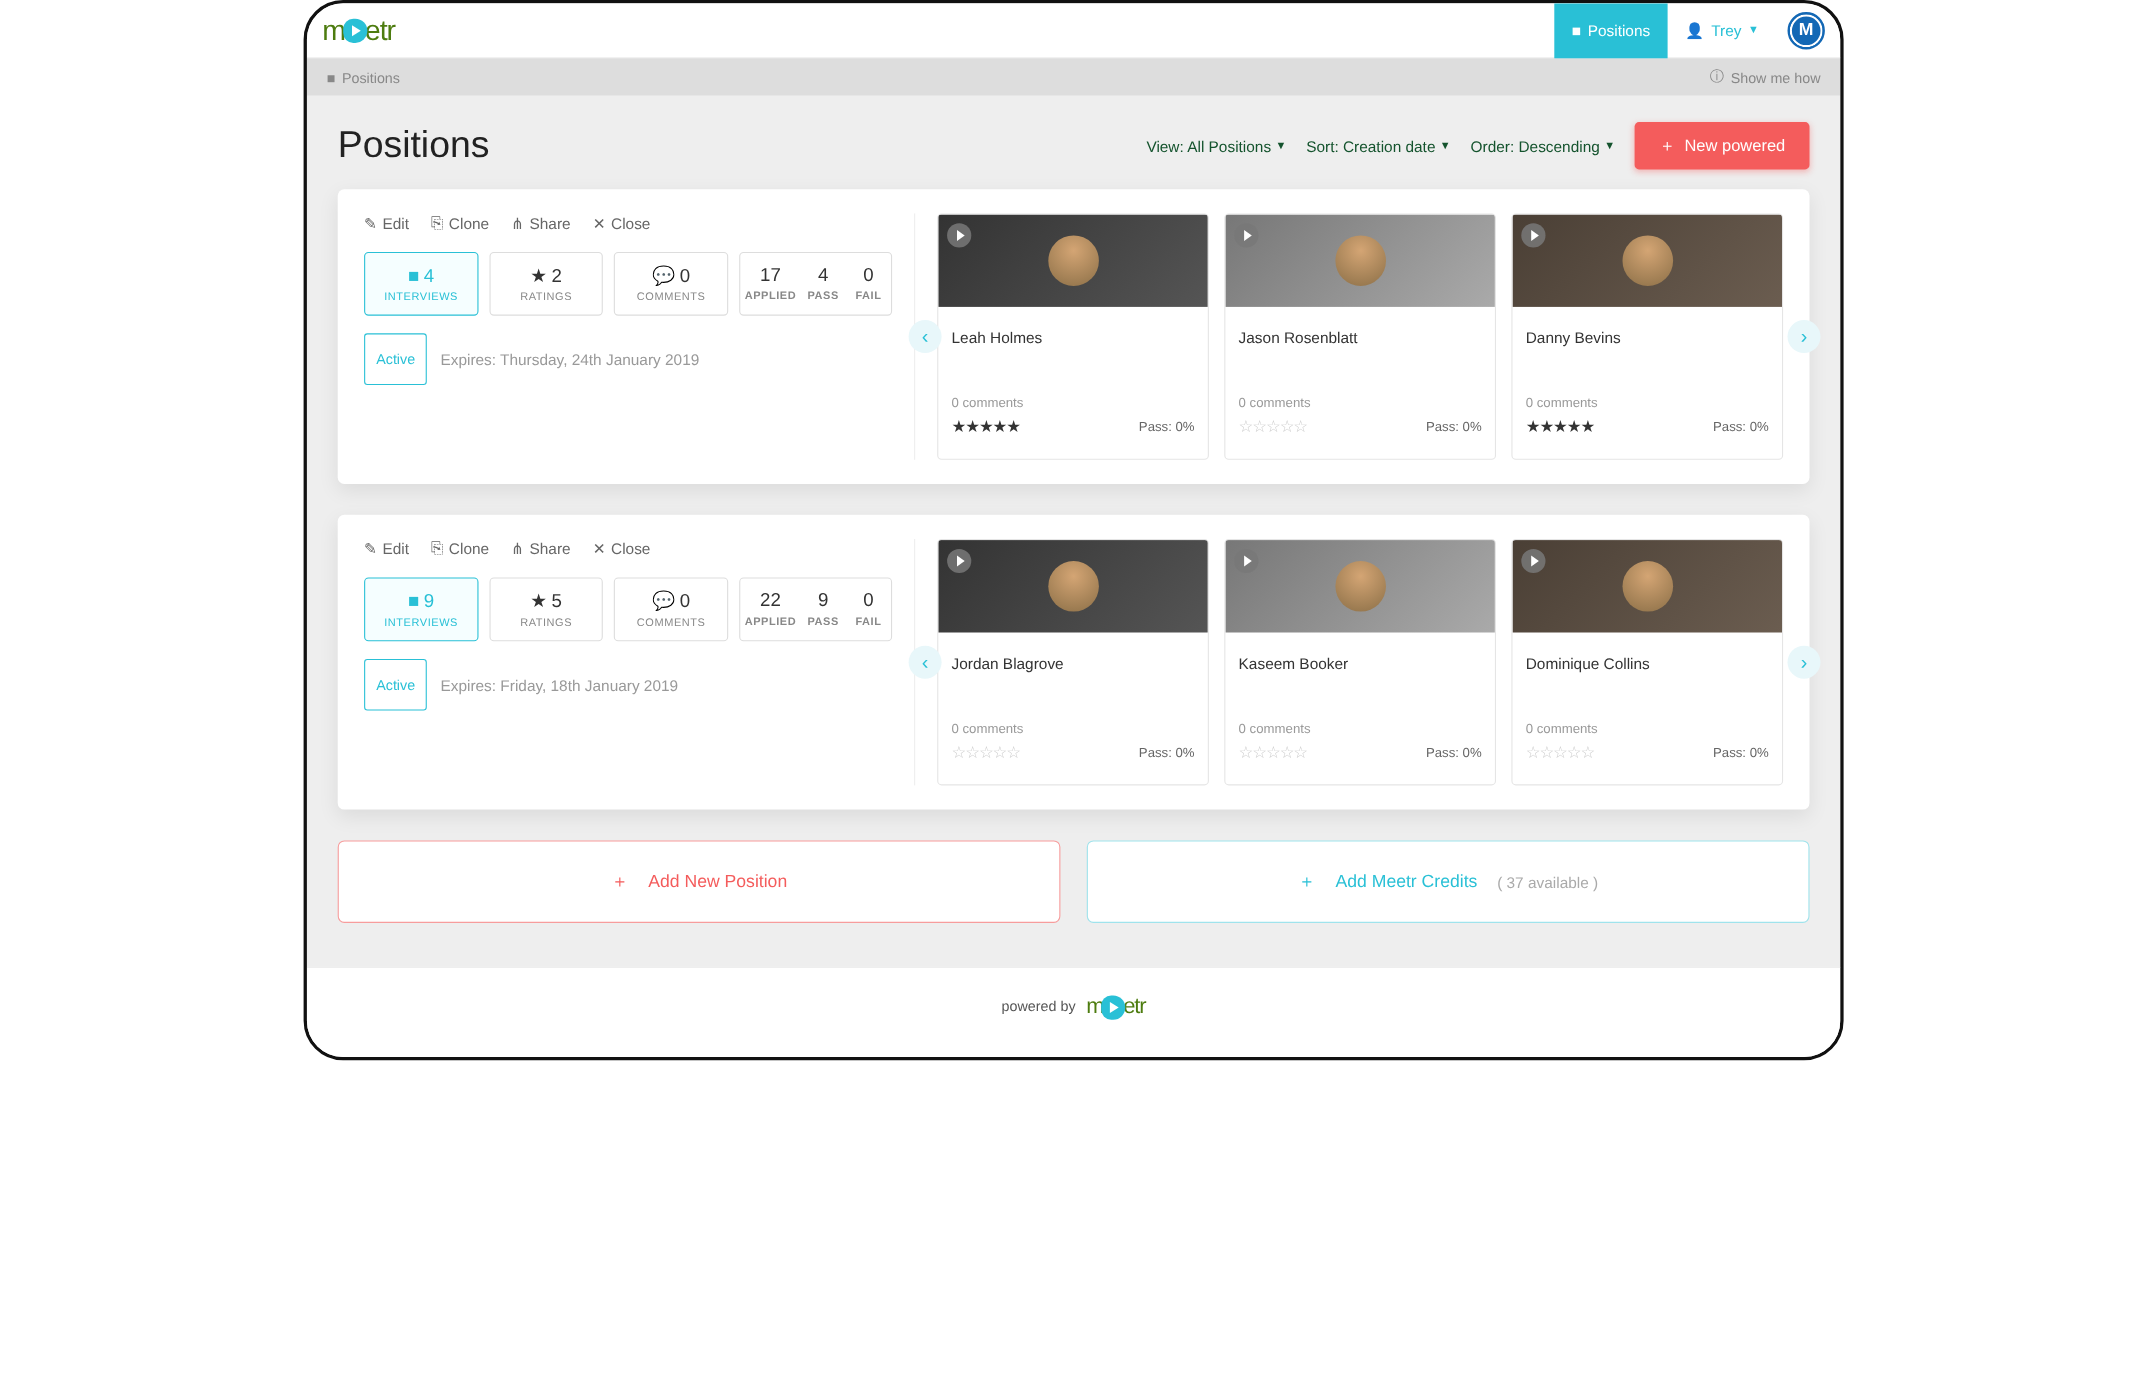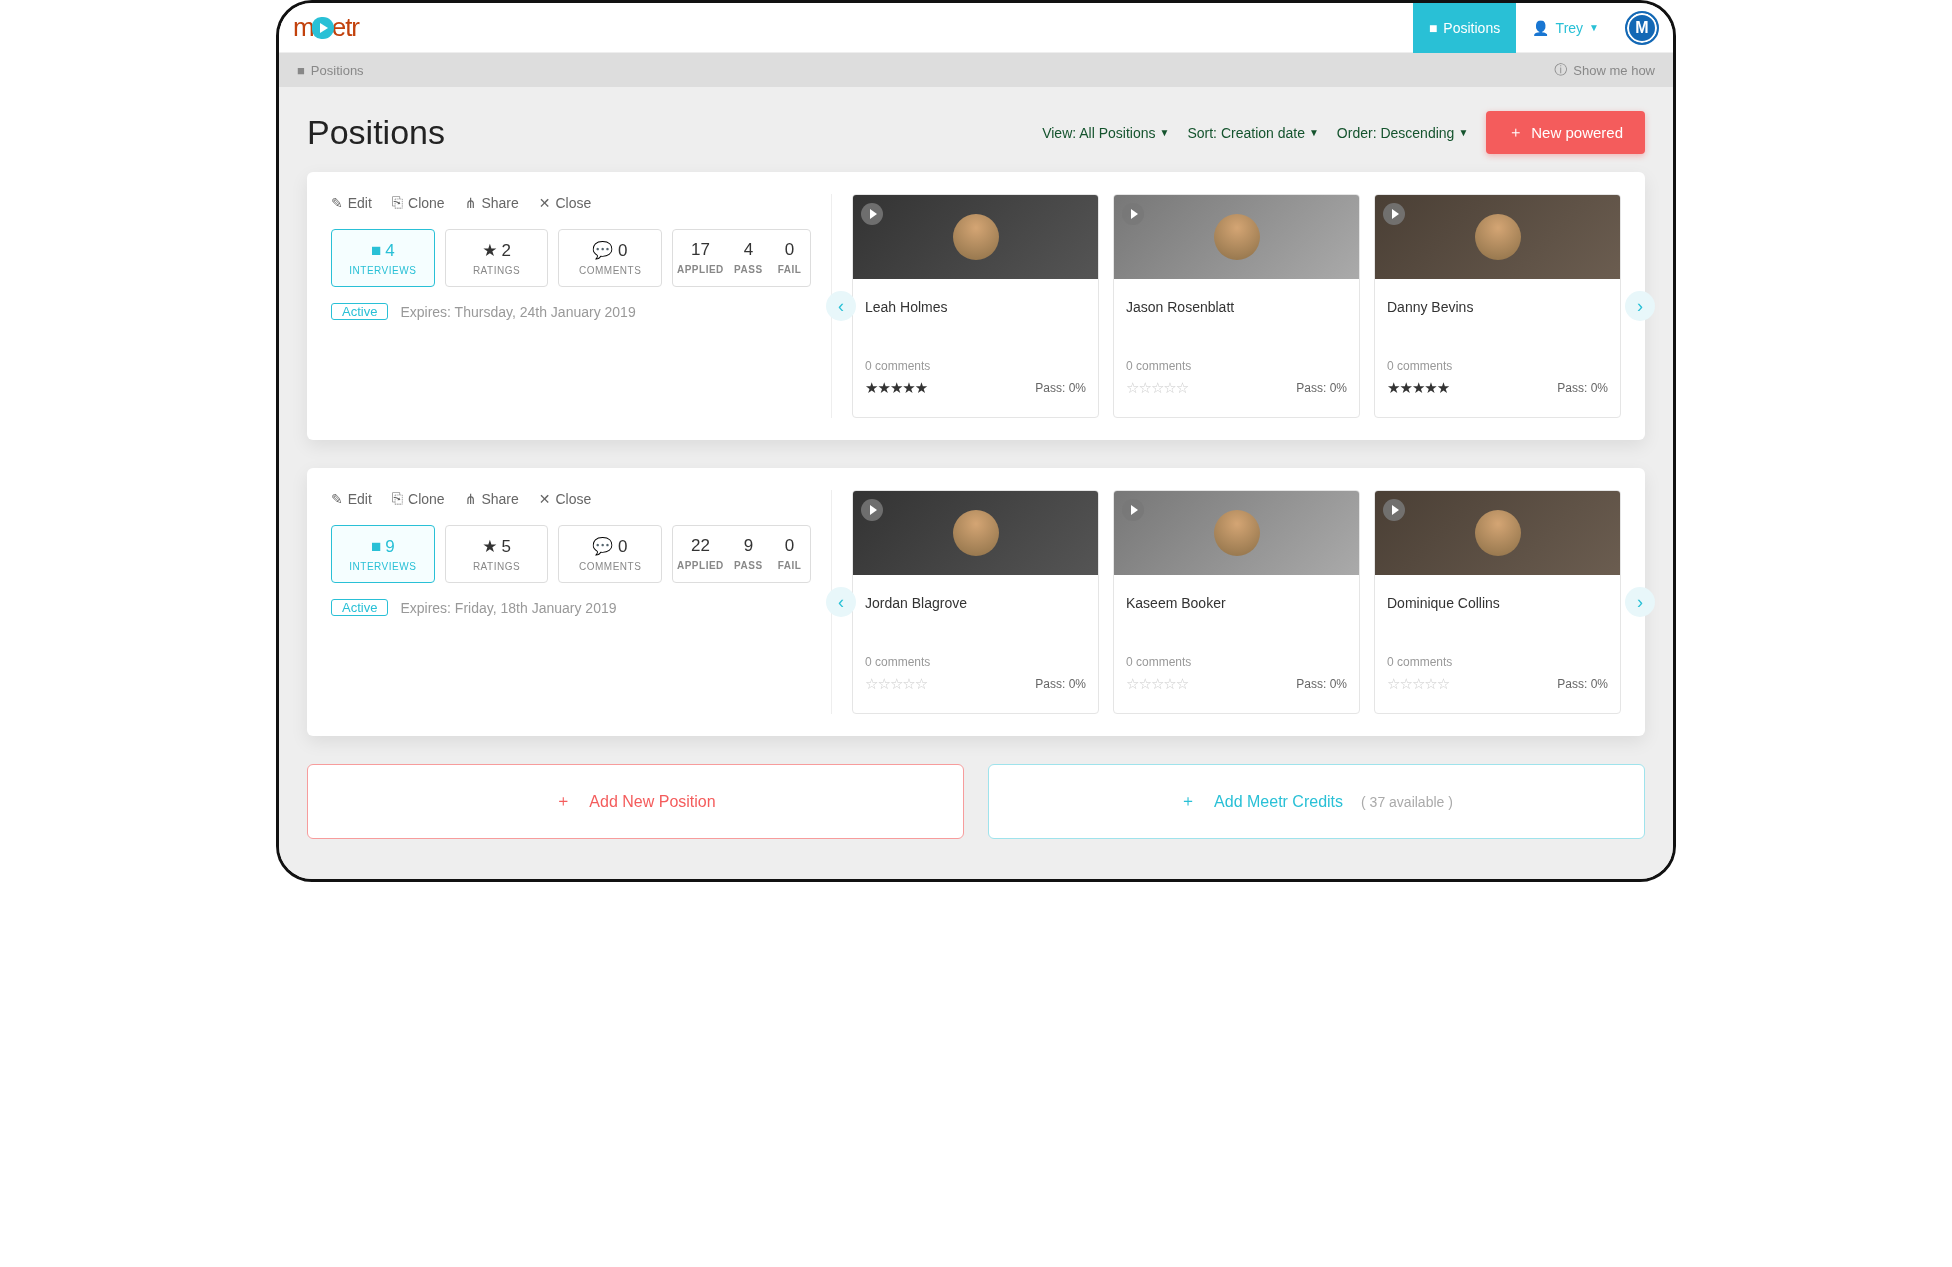--- a/index.html
+++ b/index.html
@@ -1,19 +1,19 @@
 <!DOCTYPE html>
 <html><head>
 <meta charset="utf-8">
 <style>
 * { box-sizing: border-box; margin: 0; padding: 0; }
 body { font-family: -apple-system, BlinkMacSystemFont, "Segoe UI", Helvetica, Arial, sans-serif; background: #fff; }
 .frame { width: 1400px; margin: 0 auto; border: 3px solid #111; border-radius: 36px; overflow: hidden; background: #eee; }
 .topnav { background: #fff; height: 50px; display: flex; align-items: center; padding: 0 14px; border-bottom: 1px solid #eee; }
-.logo { font-size: 26px; font-weight: 400; color: #c2410c; letter-spacing: -1px; display: flex; align-items: center; }
+.logo { font-size: 26px; font-weight: 400; color: #4d7c0f; letter-spacing: -1px; display: flex; align-items: center; }
 .logo .play { display:inline-flex; align-items:center; justify-content:center; width:22px; height:22px; background:#29c0d6; border-radius:50% 60% 60% 50%; position: relative; margin: 0 -2px; }
 .logo .play::after { content:""; border-style: solid; border-width: 5px 0 5px 8px; border-color: transparent transparent transparent #fff; margin-left:2px; }
 .nav-right { margin-left: auto; display: flex; align-items: center; gap: 0; }
 .nav-btn { padding: 0 16px; height: 50px; display:flex; align-items:center; gap:6px; color:#29c0d6; cursor:pointer; font-size:14px; }
 .nav-btn.active { background:#29c0d6; color:#fff; }
 .avatar-circle { width:34px; height:34px; border-radius:50%; background:#1368b5; display:flex; align-items:center; justify-content:center; color:#fff; font-weight:bold; margin-left:10px; border:2px solid #1368b5; box-shadow: inset 0 0 0 2px #fff;}
 .subbar { background:#ddd; height:34px; display:flex; align-items:center; padding:0 18px; color:#888; font-size:13px; }
 .subbar .right { margin-left:auto; display:flex; align-items:center; gap:6px; }
 .page { background:#eee; padding: 24px 28px 40px; }
 .page-head { display:flex; align-items:center; margin-bottom:18px; flex-wrap:wrap; gap:18px; }
@@ -29,21 +29,21 @@
 .stat-box { border:1px solid #ddd; border-radius:4px; padding:10px 8px; text-align:center; flex:1; min-width:80px; display:flex; flex-direction:column; justify-content:center; align-items:center; cursor:pointer; }
 .stat-box.active { border-color:#29c0d6; background:#f5feff; }
 .stat-box .num { font-size:17px; color:#333; font-weight:400; display:flex; align-items:center; gap:4px; }
 .stat-box.active .num, .stat-box.active .lbl { color:#29c0d6; }
 .stat-box .lbl { font-size:10px; letter-spacing:.5px; color:#888; margin-top:4px; text-transform:uppercase; }
 .stat-multi { border:1px solid #ddd; border-radius:4px; display:flex; flex:1.6; }
 .stat-multi > div { flex:1; text-align:center; padding:10px 4px; }
 .stat-multi .num { font-size:17px; color:#333; }
 .stat-multi .lbl { font-size:10px; letter-spacing:.5px; color:#888; margin-top:4px; font-weight:bold; }
 .expiry-row { display:flex; align-items:center; gap:12px; }
-.badge { border:1px solid #29c0d6; color:#29c0d6; padding:0 10px; border-radius:3px; font-size:13px; }
+.badge { border:1px solid #29c0d6; color:#29c0d6; padding:15px 10px; border-radius:3px; font-size:13px; }
 .expiry { color:#999; font-size:14px; }
 .card-right { flex:1; border-left:1px solid #eee; padding-left:20px; display:flex; align-items:center; gap:14px; position:relative; }
 .carousel-btn { width:30px; height:30px; border-radius:50%; background:#e8f7fa; color:#29c0d6; display:flex; align-items:center; justify-content:center; cursor:pointer; font-size:18px; position:absolute; top:50%; transform:translateY(-50%); z-index:2;}
 .carousel-btn.prev { left:-6px; }
 .carousel-btn.next { right:-34px; }
 .candidates { display:flex; gap:14px; flex:1; }
 .cand { border:1px solid #e5e5e5; border-radius:4px; overflow:hidden; flex:1; cursor:pointer; }
 .thumb { height:84px; background:linear-gradient(135deg,#333,#555); position:relative; display:flex; align-items:center; justify-content:center; }
 .thumb.light { background:linear-gradient(135deg,#777,#aaa); }
 .thumb.room { background:linear-gradient(135deg,#4a3f35,#6b5d50); }
@@ -305,14 +305,18 @@
         <span>Add New Position</span>
       </div>
       <div class="big-btn teal">
         <span>＋</span>
         <span>Add Meetr Credits</span>
         <span class="avail">( 37 available )</span>
       </div>
     </div>
   </div>
 
+  <div class="footer">
+    <span>powered by</span>
+    <span class="logo">m<span class="play"></span>etr</span>
+  </div>
 
 </div>
 
 </body></html>

